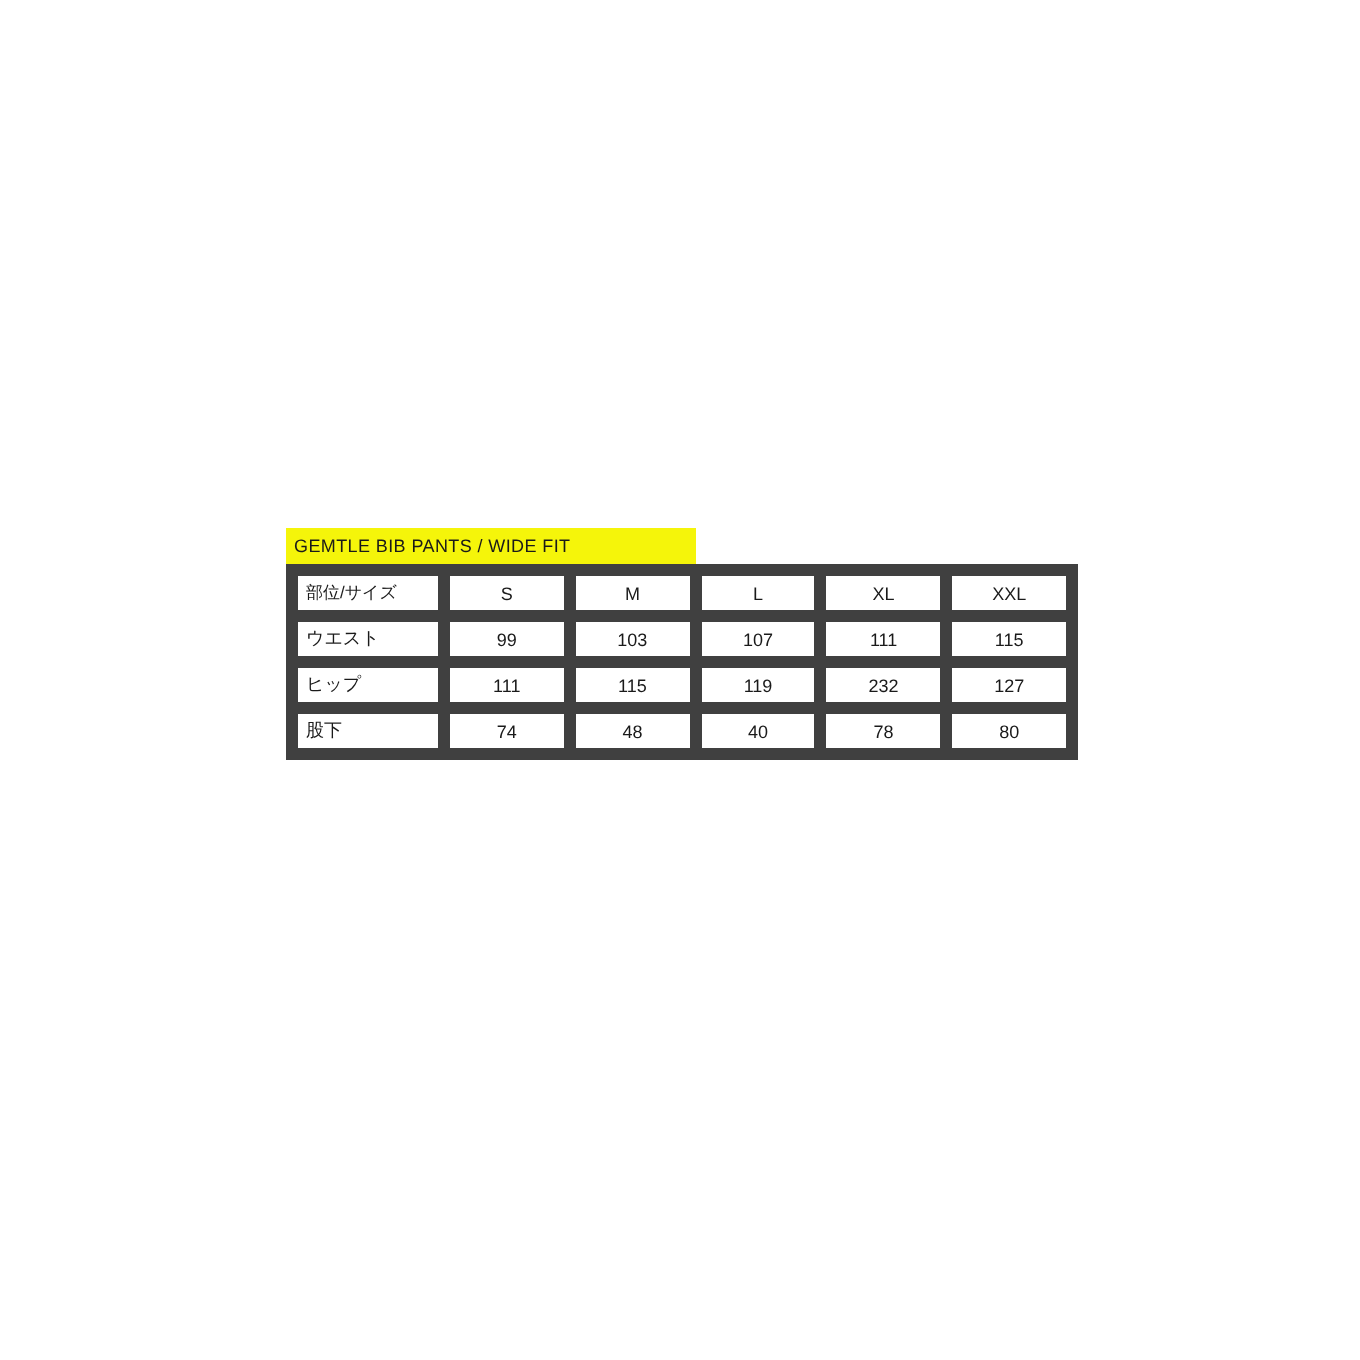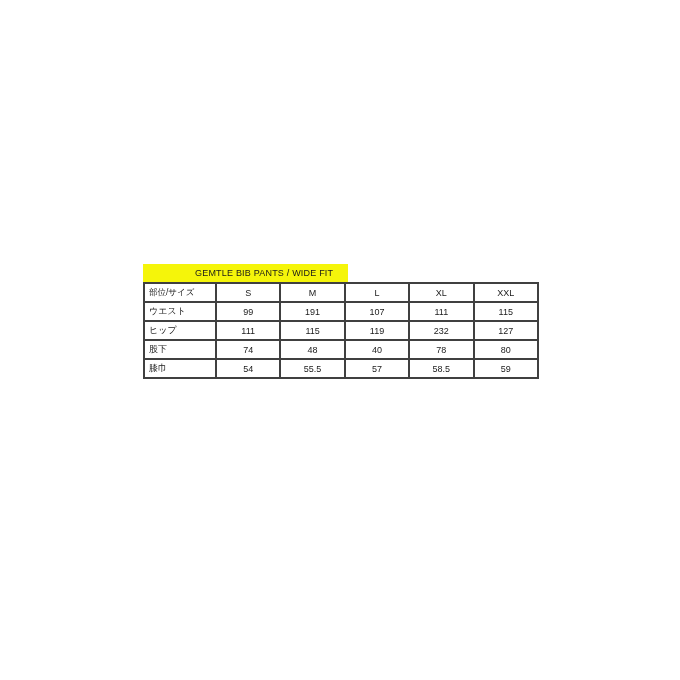--- a/index.html
+++ b/index.html
@@ -32,30 +32,29 @@
     align-items: center;
     padding-left: 4px;
     box-sizing: border-box;
   }
   .chart-title {
     font-size: 9px;
     color: #1a1a1a;
     letter-spacing: 0.2px;
     white-space: nowrap;
     font-family: "Liberation Sans", sans-serif;
-    margin-left: 48px;
   }
   table.size-table {
     border-collapse: collapse;
     width: 396px;
     table-layout: fixed;
     margin-top: 0px;
   }
   table.size-table td {
-    border: 2px solid #404040;
+    border: 6px solid #404040;
     height: 17px;
     font-size: 9px;
     color: #1a1a1a;
     text-align: center;
     vertical-align: middle;
     padding: 0;
     font-family: "Liberation Sans", sans-serif;
   }
   table.size-table td.rowhead {
     text-align: left;
@@ -86,47 +85,39 @@
           <td class="rowhead">部位/サイズ</td>
           <td>S</td>
           <td>M</td>
           <td>L</td>
           <td>XL</td>
           <td>XXL</td>
         </tr>
         <tr>
           <td class="rowhead">ウエスト</td>
           <td>99</td>
-          <td>191</td>
+          <td>103</td>
           <td>107</td>
           <td>111</td>
           <td>115</td>
         </tr>
         <tr>
           <td class="rowhead">ヒップ</td>
           <td>111</td>
           <td>115</td>
           <td>119</td>
           <td>232</td>
           <td>127</td>
         </tr>
         <tr>
           <td class="rowhead">股下</td>
           <td>74</td>
           <td>48</td>
           <td>40</td>
           <td>78</td>
           <td>80</td>
         </tr>
-        <tr>
-          <td class="rowhead">膝巾</td>
-          <td>54</td>
-          <td>55.5</td>
-          <td>57</td>
-          <td>58.5</td>
-          <td>59</td>
-        </tr>
       </tbody>
     </table>
 
   </div>
 
 </div>
 
 </body></html>

